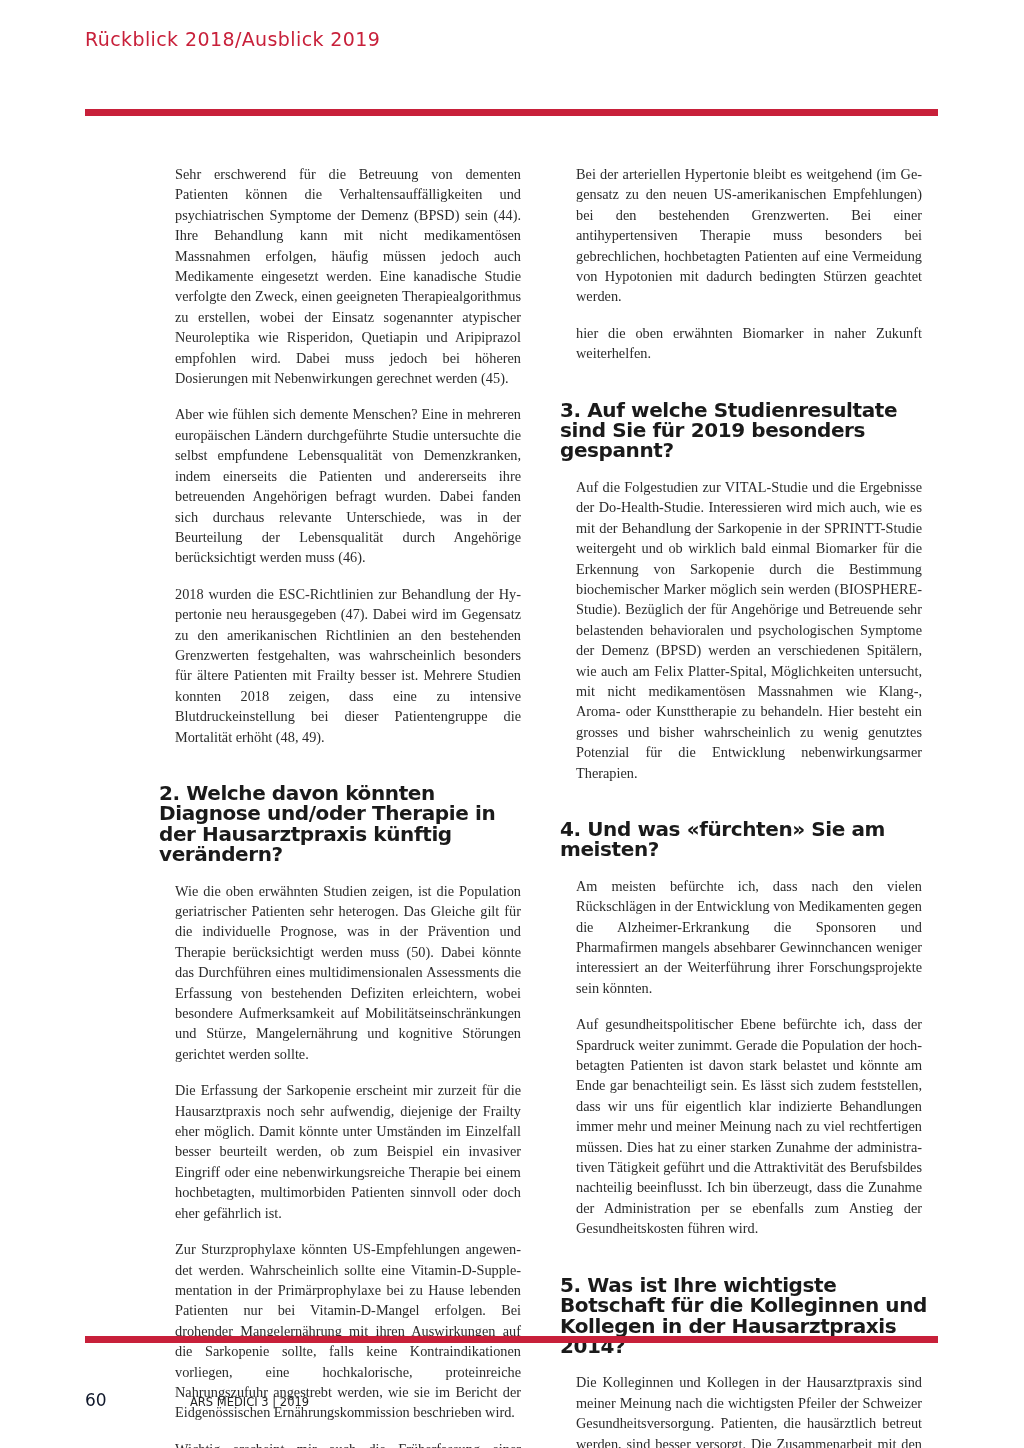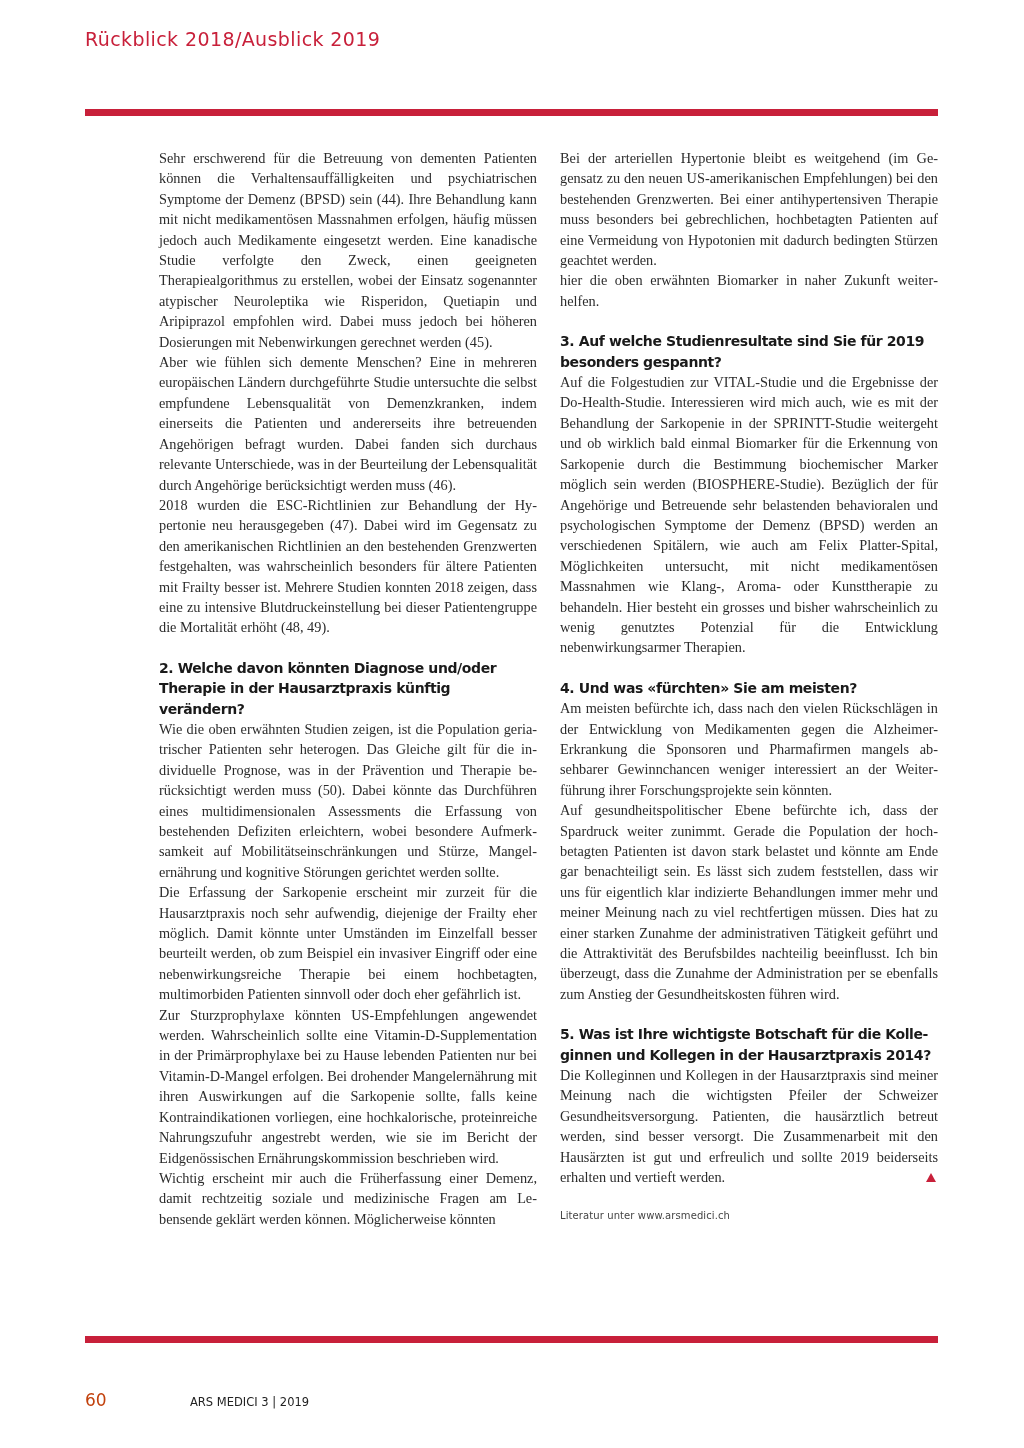--- a/index.html
+++ b/index.html
@@ -13,39 +13,39 @@
     .rule.top { top: 109px; }
     .rule.bottom { top: 1336px; }
     .col {
       position: absolute; top: 148px; width: 378px;
       font-family: "Liberation Serif", "DejaVu Serif", serif;
       font-size: 14.3px; line-height: 20.4px; color: #2b2b2b;
       text-align: justify; hyphens: manual;
     }
     .col.left { left: 159px; }
     .col.right { left: 560px; }
-    .col p { margin: 0; }
+    .col p { margin: 16px; }
     .col h2 {
       font-family: "DejaVu Sans", sans-serif; font-weight: bold;
-      font-size: 14px; line-height: 20.4px; color: #1a1a1a;
+      font-size: 20px; line-height: 20.4px; color: #1a1a1a;
       margin: 0; text-align: left; letter-spacing: -0.4px;
     }
     .col .gap { height: 20px; }
     .end-mark {
       display: inline-block; float: right; width: 0; height: 0;
       border-left: 5px solid transparent; border-right: 5px solid transparent;
       border-bottom: 9px solid #c8203a; margin-top: 6px; margin-right: 2px;
     }
     .literatur {
       font-family: "DejaVu Sans", sans-serif; font-size: 10px; color: #444;
       text-align: left; margin-top: 18px; letter-spacing: 0.1px;
     }
     .page-num {
       position: absolute; left: 85px; top: 1390px;
-      font-family: "DejaVu Sans", sans-serif; font-size: 17px; color: #c2410c;
+      font-family: "DejaVu Sans", sans-serif; font-size: 17px; color: #0f172a;
     }
     .journal {
       position: absolute; left: 160px; top: 1395px;
       font-family: "DejaVu Sans", sans-serif; font-size: 11.5px; color: #222; margin-left: 30px;
     }
   </style>
 </head>
 <body>
 
 <div class="running-head">Rückblick 2018/Ausblick 2019</div>

